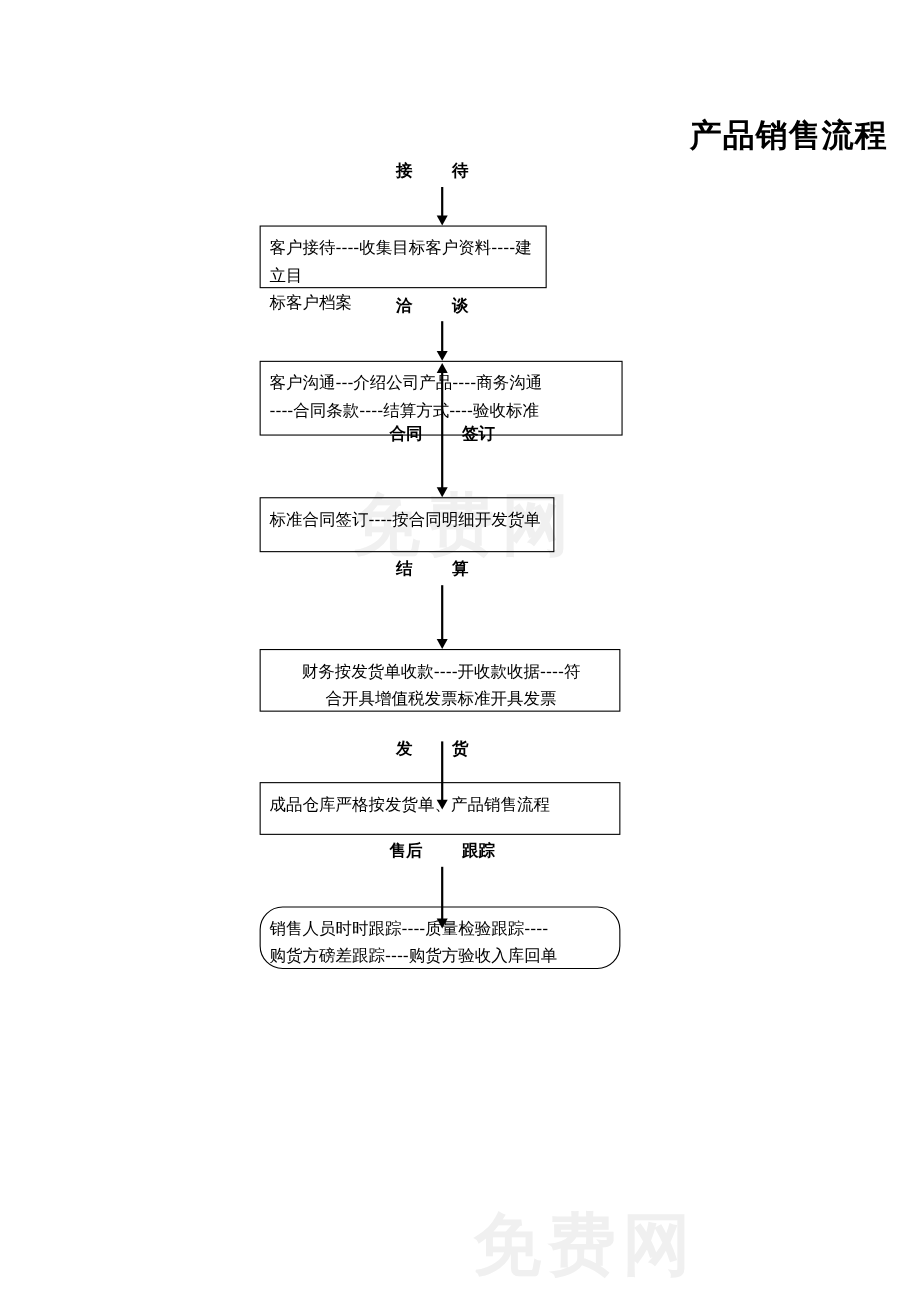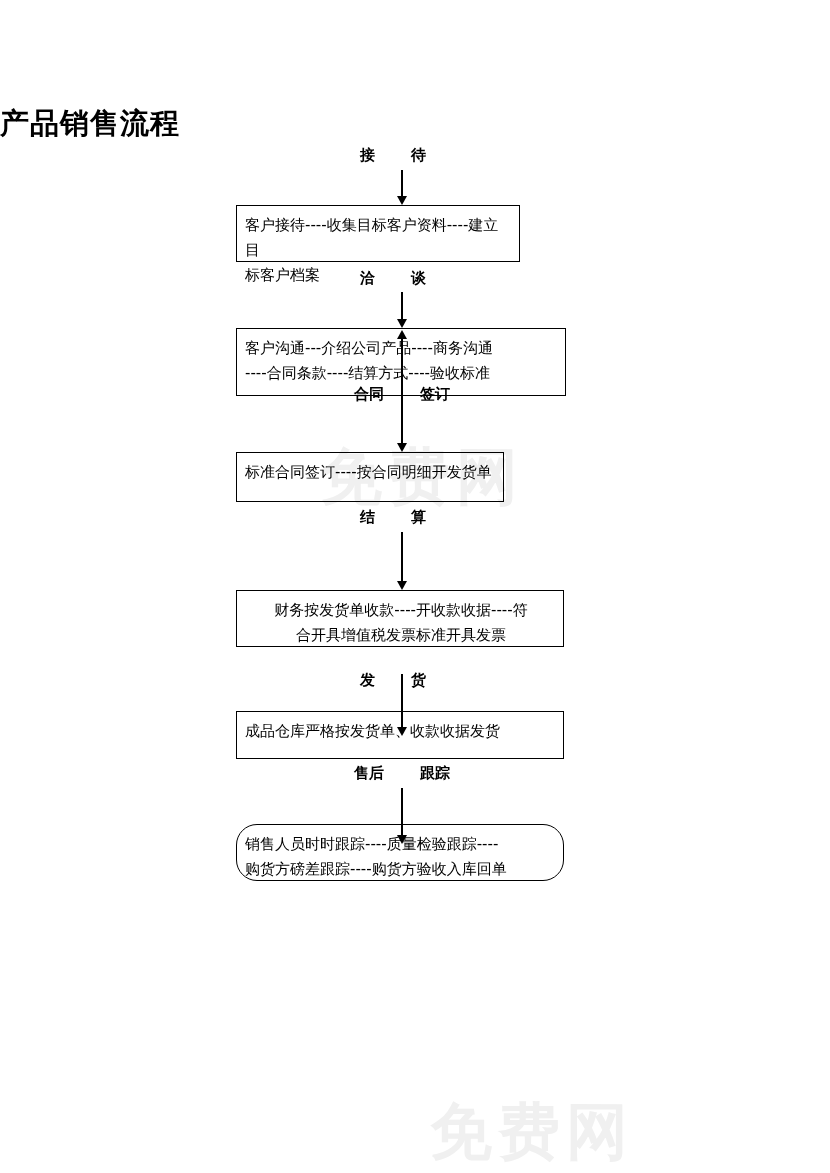--- a/index.html
+++ b/index.html
@@ -33,21 +33,21 @@
     font-family: "DejaVu Sans", "Liberation Sans", sans-serif;
   }
   .wm1 { left: 320px; top: 435px; }
   .wm2 { left: 430px; top: 1090px; }
 
   .title {
     position: absolute;
     left: 0;
     top: 104px;
     width: 807px;
-    text-align: left;
+    text-align: right;
     font-size: 29px;
     font-weight: bold;
     color: #000;
     letter-spacing: 1px;
     font-family: "DejaVu Sans", "Liberation Sans", sans-serif;
   }
 
   .stage-label {
     position: absolute;
     font-size: 15px;
@@ -103,21 +103,21 @@
   <div class="watermark wm1">免费网</div>
   <div class="watermark wm2">免费网</div>
 
   <div class="title">产品销售流程</div>
 
   <div class="stage-label" style="left:360px; top:146px;">接    待</div>
   <div class="arrow" style="left:401px; top:170px; height:35px;">
     <div class="shaft" style="height:27px;"></div>
     <div class="head" style="top:26px;"></div>
   </div>
-  <div class="box" style="left:236px; top:205px; width:284px; height:57px;">
+  <div class="box" style="left:236px; top:205px; width:261px; height:57px;">
     <div>客户接待----收集目标客户资料----建立目</div>
     <div>标客户档案</div>
   </div>
 
   <div class="stage-label" style="left:360px; top:269px;">洽    谈</div>
   <div class="arrow" style="left:401px; top:292px; height:36px;">
     <div class="shaft" style="height:28px;"></div>
     <div class="head" style="top:27px;"></div>
   </div>
   <div class="box" style="left:236px; top:328px; width:330px; height:68px;">
@@ -147,21 +147,21 @@
     <div>财务按发货单收款----开收款收据----符</div>
     <div>合开具增值税发票标准开具发票</div>
   </div>
 
   <div class="stage-label" style="left:360px; top:650px;margin-top:21px;">发    货</div>
   <div class="arrow" style="left:401px; top:674px; height:62px;">
     <div class="shaft" style="height:54px;"></div>
     <div class="head" style="top:53px;"></div>
   </div>
   <div class="box" style="left:236px; top:711px; width:328px; height:48px;">
-    <div>成品仓库严格按发货单、收款收据发货</div>
+    <div>成品仓库严格按发货单、产品销售流程</div>
   </div>
 
   <div class="stage-label" style="left:354px; top:764px;">售后    跟踪</div>
   <div class="arrow" style="left:401px; top:788px; height:56px;">
     <div class="shaft" style="height:48px;"></div>
     <div class="head" style="top:47px;"></div>
   </div>
   <div class="box" style="left:236px; top:824px; width:328px; height:57px;border-radius:21px;">
     <div>销售人员时时跟踪----质量检验跟踪----</div>
     <div>购货方磅差跟踪----购货方验收入库回单</div>

